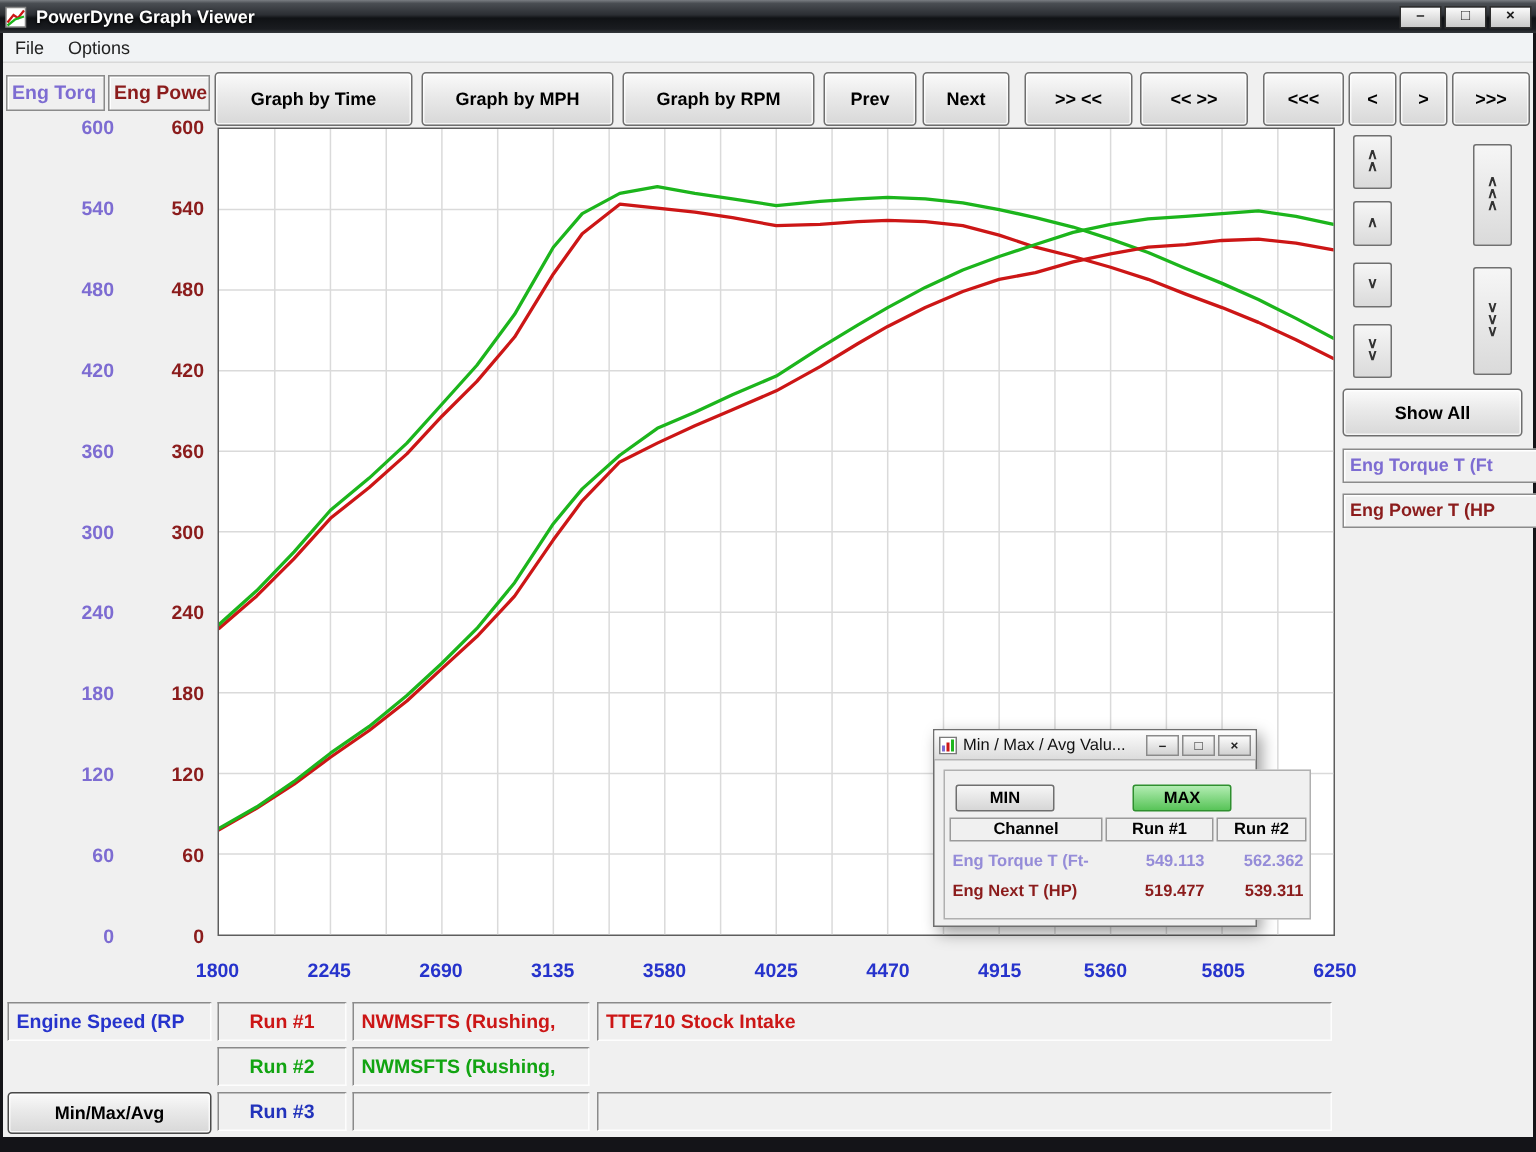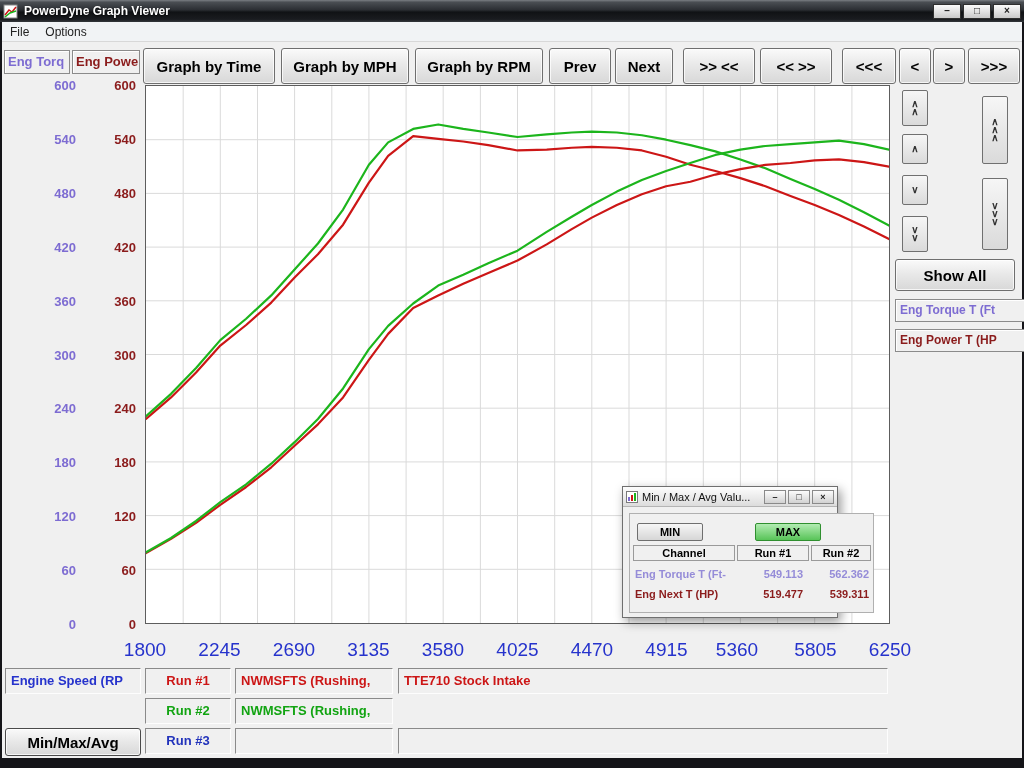--- a/index.html
+++ b/index.html
@@ -20,37 +20,37 @@
   
   .menubar { position:absolute; top:22px; left:2px; width:1020px; height:20px; background:#f1f3f5;
     border-bottom:1px solid #d8d8d8; display:flex; align-items:center; font-size:12px; color:#222; }
   .menuitem { padding:1px 8px; }
 
   
   .client { position:absolute; top:42px; left:2px; width:1020px; height:716px; background:#f0f0f0; }
 
   .btn { position:absolute; background:linear-gradient(#fafafa,#e9e9e9 45%,#d8d8d8);
     border:1px solid #6f6f6f; border-radius:3px; box-shadow:inset 0 0 0 1px rgba(255,255,255,.75);
-    font-weight:700; font-size:15px; color:#000; display:flex; align-items:center; justify-content:center; white-space:nowrap; }
+    font-weight:700; font-size:12px; color:#000; display:flex; align-items:center; justify-content:center; white-space:nowrap; }
 
   .axistab { position:absolute; top:8px; height:24px; background:#f0f0f0; border:1px solid #8b8b8b;
     box-shadow:inset 1px 1px 0 #ffffff; font-weight:700; font-size:13px; line-height:22px;
     padding-left:3px; overflow:hidden; white-space:nowrap; }
 
   
   .chart { position:absolute; left:143px; top:43px; width:745px; height:539px; background:#ffffff; border:1px solid #5d5d5d; }
   .chart svg { display:block; width:100%; height:100%; }
 
   .yticks { position:absolute; top:43px; height:539px; width:36px; }
   #yticks-torque { left:38px; color:#7d6cd2; }
   #yticks-power  { left:98px; color:#8b1c1c; }
   .ytick { position:absolute; right:0; transform:translateY(-50%); font-weight:700; font-size:13px; }
 
   .xticks { position:absolute; left:143px; top:597px; width:745px; height:18px; color:#2633cc; }
-  .xtick { position:absolute; top:0; transform:translateX(-50%); font-weight:400; font-size:19px;text-align:center; }
+  .xtick { position:absolute; top:0; transform:translateX(-50%); font-weight:700; font-size:13px;text-align:center; }
 
   
   .sbtn { position:absolute; background:linear-gradient(#f6f6f6,#dadada); border:1px solid #707070; border-radius:2px;
     display:flex; align-items:center; justify-content:center; color:#333; }
   .chev { display:flex; flex-direction:column; align-items:center; }
   .chev i { font-style:normal; display:block; line-height:8px; font-size:10px; font-weight:700; }
 
   .chanlabel { position:absolute; left:893px; width:144px; height:23px; background:#f0f0f0;
     border:1px solid #8b8b8b; box-shadow:inset 1px 1px 0 #fff; font-weight:700; font-size:12px;
     line-height:21px; padding-left:4px; overflow:hidden; white-space:nowrap; }

